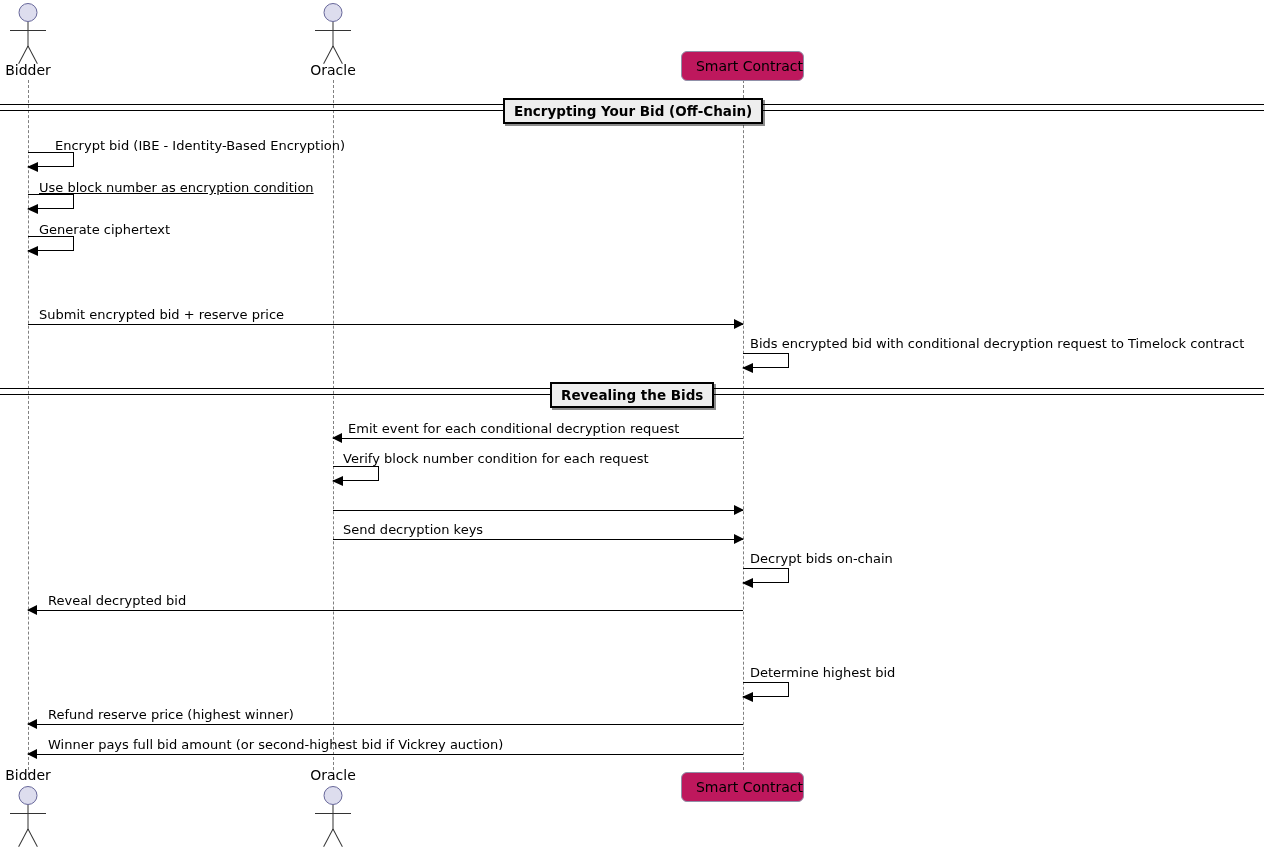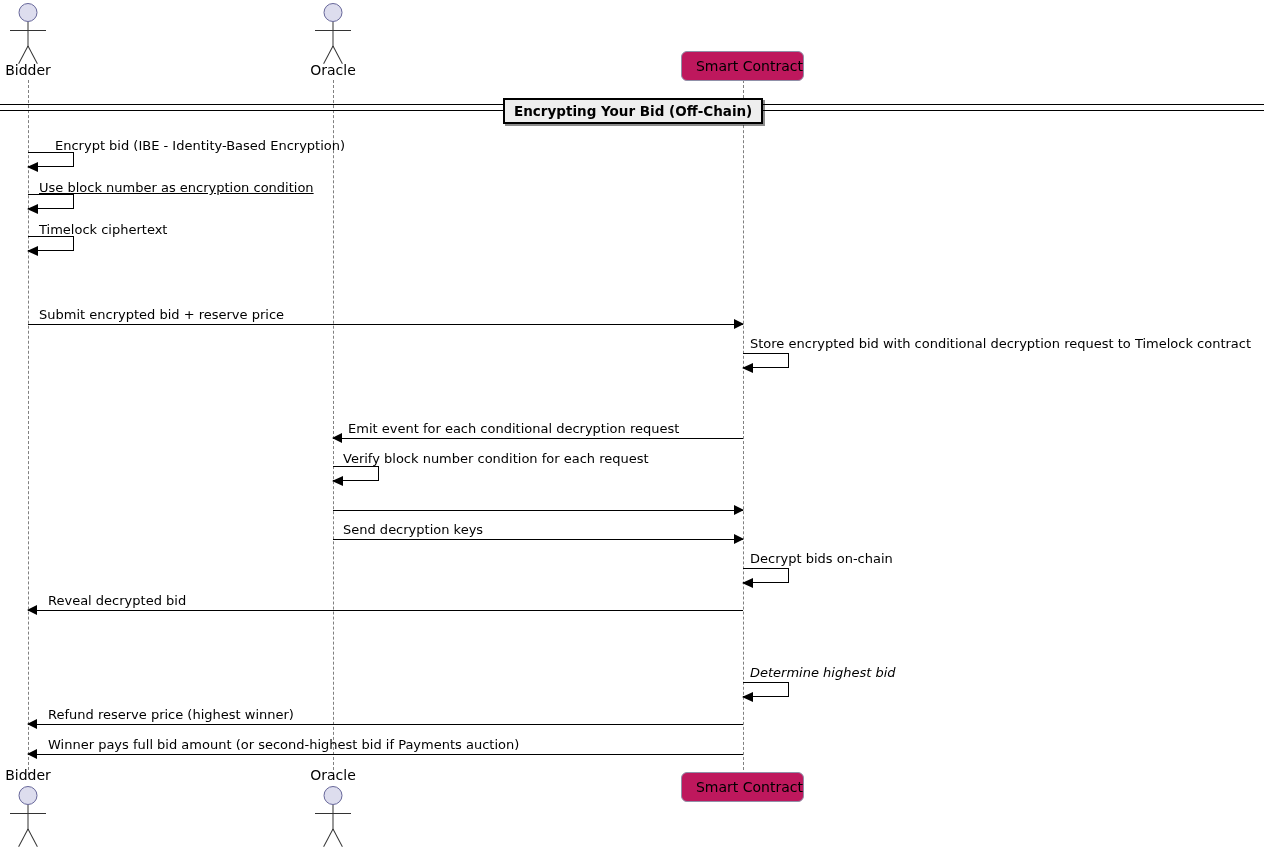--- a/index.html
+++ b/index.html
@@ -150,47 +150,52 @@
       <div class="leg l"></div>
       <div class="leg r"></div>
       <div class="aname">Oracle</div>
     </div>
     <div class="pbox" style="left: 681px; top: 772px; width: 123px; height: 30px;">Smart Contract</div>
     <div class="divider" style="top: 98px;">
       <div class="rule a"></div>
       <div class="rule b"></div>
       <div class="label" style="left: 503px;">Encrypting Your Bid (Off-Chain)</div>
     </div>
+    <div class="divider" style="top: 382px;">
+      <div class="rule a"></div>
+      <div class="rule b"></div>
+      <div class="label" style="left: 550px;">Revealing the Bids</div>
+    </div>
     <div class="mlabel" style="left: 39px; top: 139px; margin-left: 16px;">Encrypt bid (IBE - Identity-Based Encryption)</div>
     <div class="selfmsg" style="left: 28px; top: 152px;">
       <div class="top"></div>
       <div class="rightseg"></div>
       <div class="bottom"></div>
       <div class="head"></div>
     </div>
     <div class="mlabel" style="left: 39px; top: 181px; text-decoration: underline;">Use block number as encryption condition</div>
     <div class="selfmsg" style="left: 28px; top: 194px;">
       <div class="top"></div>
       <div class="rightseg"></div>
       <div class="bottom"></div>
       <div class="head"></div>
     </div>
-    <div class="mlabel" style="left: 39px; top: 223px;">Timelock ciphertext</div>
+    <div class="mlabel" style="left: 39px; top: 223px;">Generate ciphertext</div>
     <div class="selfmsg" style="left: 28px; top: 236px;">
       <div class="top"></div>
       <div class="rightseg"></div>
       <div class="bottom"></div>
       <div class="head"></div>
     </div>
     <div class="mlabel" style="left: 39px; top: 308px;">Submit encrypted bid + reserve price</div>
     <div class="msg" style="left: 28px; top: 324px; width: 715px;">
       <div class="line"></div>
       <div class="head right"></div>
     </div>
-    <div class="mlabel" style="left: 750px; top: 337px;">Store encrypted bid with conditional decryption request to Timelock contract</div>
+    <div class="mlabel" style="left: 750px; top: 337px;">Bids encrypted bid with conditional decryption request to Timelock contract</div>
     <div class="selfmsg" style="left: 743px; top: 353px;">
       <div class="top"></div>
       <div class="rightseg"></div>
       <div class="bottom"></div>
       <div class="head"></div>
     </div>
     <div class="mlabel" style="left: 348px; top: 422px;">Emit event for each conditional decryption request</div>
     <div class="msg" style="left: 333px; top: 438px; width: 410px;">
       <div class="line"></div>
       <div class="head left"></div>
@@ -216,30 +221,30 @@
       <div class="top"></div>
       <div class="rightseg"></div>
       <div class="bottom"></div>
       <div class="head"></div>
     </div>
     <div class="mlabel" style="left: 48px; top: 594px;">Reveal decrypted bid</div>
     <div class="msg" style="left: 28px; top: 610px; width: 715px;">
       <div class="line"></div>
       <div class="head left"></div>
     </div>
-    <div class="mlabel" style="left: 750px; top: 666px; font-style: italic;">Determine highest bid</div>
+    <div class="mlabel" style="left: 750px; top: 666px;">Determine highest bid</div>
     <div class="selfmsg" style="left: 743px; top: 682px;">
       <div class="top"></div>
       <div class="rightseg"></div>
       <div class="bottom"></div>
       <div class="head"></div>
     </div>
     <div class="mlabel" style="left: 48px; top: 708px;">Refund reserve price (highest winner)</div>
     <div class="msg" style="left: 28px; top: 724px; width: 715px;">
       <div class="line"></div>
       <div class="head left"></div>
     </div>
-    <div class="mlabel" style="left: 48px; top: 738px;">Winner pays full bid amount (or second-highest bid if Payments auction)</div>
+    <div class="mlabel" style="left: 48px; top: 738px;">Winner pays full bid amount (or second-highest bid if Vickrey auction)</div>
     <div class="msg" style="left: 28px; top: 754px; width: 715px;">
       <div class="line"></div>
       <div class="head left"></div>
     </div>
   </div>
 
 </body></html>

